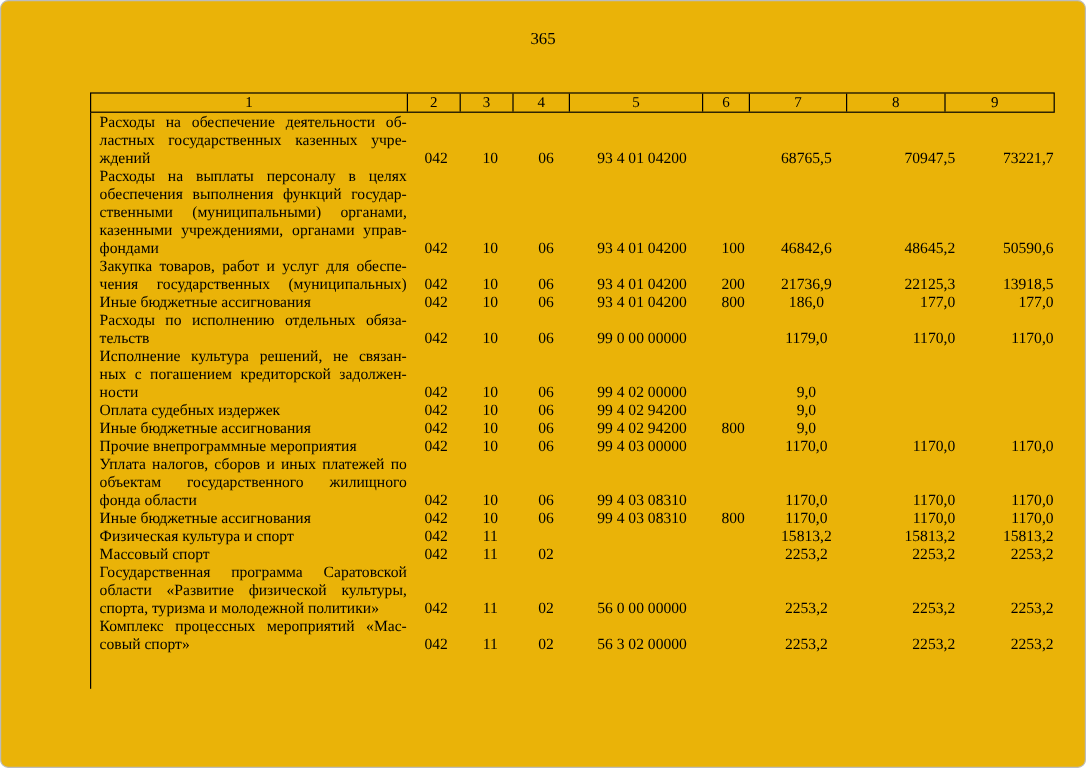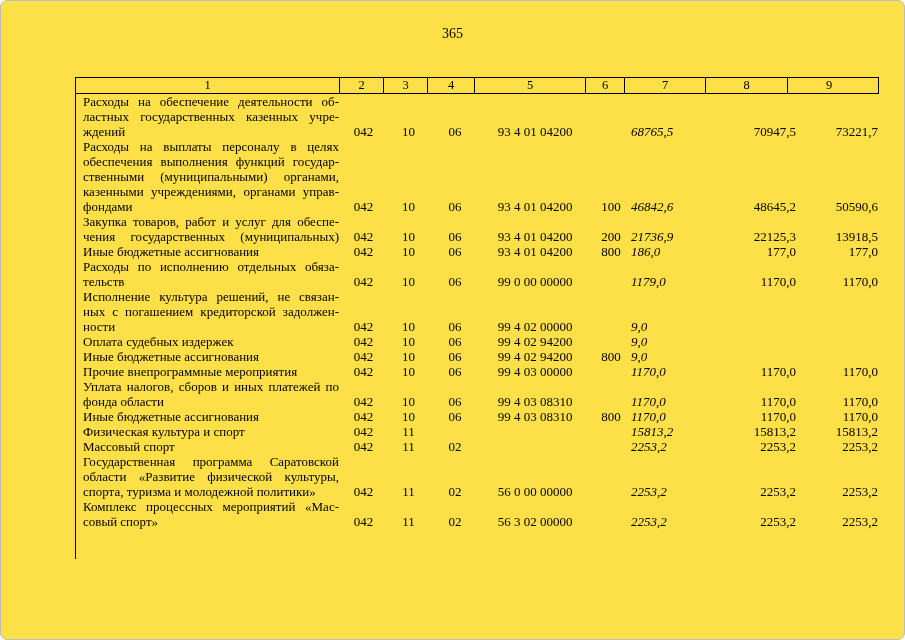--- a/index.html
+++ b/index.html
@@ -1,20 +1,20 @@
 <!DOCTYPE html>
 <html><head>
 <meta charset="utf-8">
 <style>
   html, body { margin: 0; padding: 0; background: #fff; }
   .page {
     position: relative;
     width: 905px;
     height: 640px;
-    background: #fde047;
+    background: #eab308;
     font-family: "Liberation Serif", "DejaVu Serif", serif;
     color: #000;
     overflow: hidden;
     box-sizing: border-box;
     border: 1px solid #bcbcbc;
     border-radius: 7px;
   }
   .pageno {
     position: absolute;
     top: 25px;
@@ -64,21 +64,21 @@
     font-size: 13px;
     line-height: 15px;
   }
   .c { box-sizing: border-box; }
   .c1 { width: 265px; padding-left: 7px; padding-right: 2px; }
   .c2 { width: 45px; text-align: center; }
   .c3 { width: 45px; text-align: center; }
   .c4 { width: 48px; text-align: center; }
   .c5 { width: 112px; text-align: center; }
   .c6 { width: 40px; text-align: center; }
-  .c7 { width: 82px; text-align: left; font-style: italic; }
+  .c7 { width: 82px; text-align: center; }
   .c8 { width: 83px; text-align: right; }
   .c9 { width: 83px; text-align: right; padding-right: 1px; }
   .jl { text-align: justify; text-align-last: justify; }
   .ll { text-align: left; }
 </style>
 </head>
 <body>
 
 <div class="page">
   <div class="pageno">365</div>
@@ -219,20 +219,21 @@
           <div class="c c4">06</div>
           <div class="c c5">99 4 03 00000</div>
           <div class="c c6"></div>
           <div class="c c7">1170,0</div>
           <div class="c c8">1170,0</div>
           <div class="c c9">1170,0</div>
         </div>
         <div class="row">
           <div class="c c1">
             <div class="jl">Уплата налогов, сборов и иных платежей по</div>
+            <div class="jl">объектам государственного жилищного</div>
             <div class="ll">фонда области</div>
           </div>
           <div class="c c2">042</div>
           <div class="c c3">10</div>
           <div class="c c4">06</div>
           <div class="c c5">99 4 03 08310</div>
           <div class="c c6"></div>
           <div class="c c7">1170,0</div>
           <div class="c c8">1170,0</div>
           <div class="c c9">1170,0</div>

